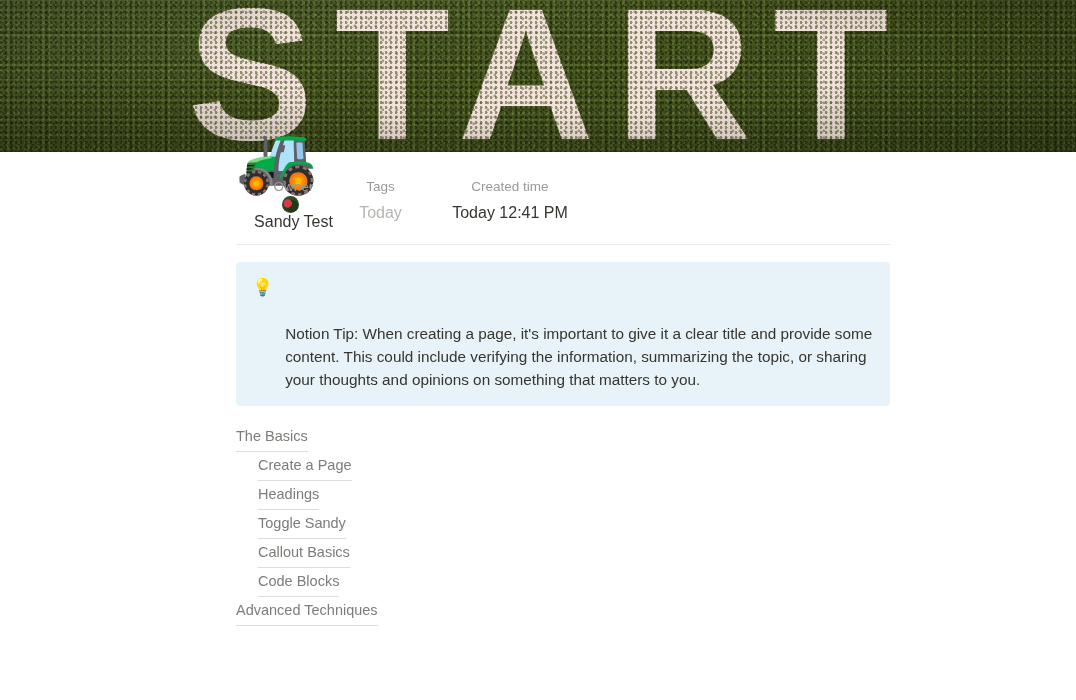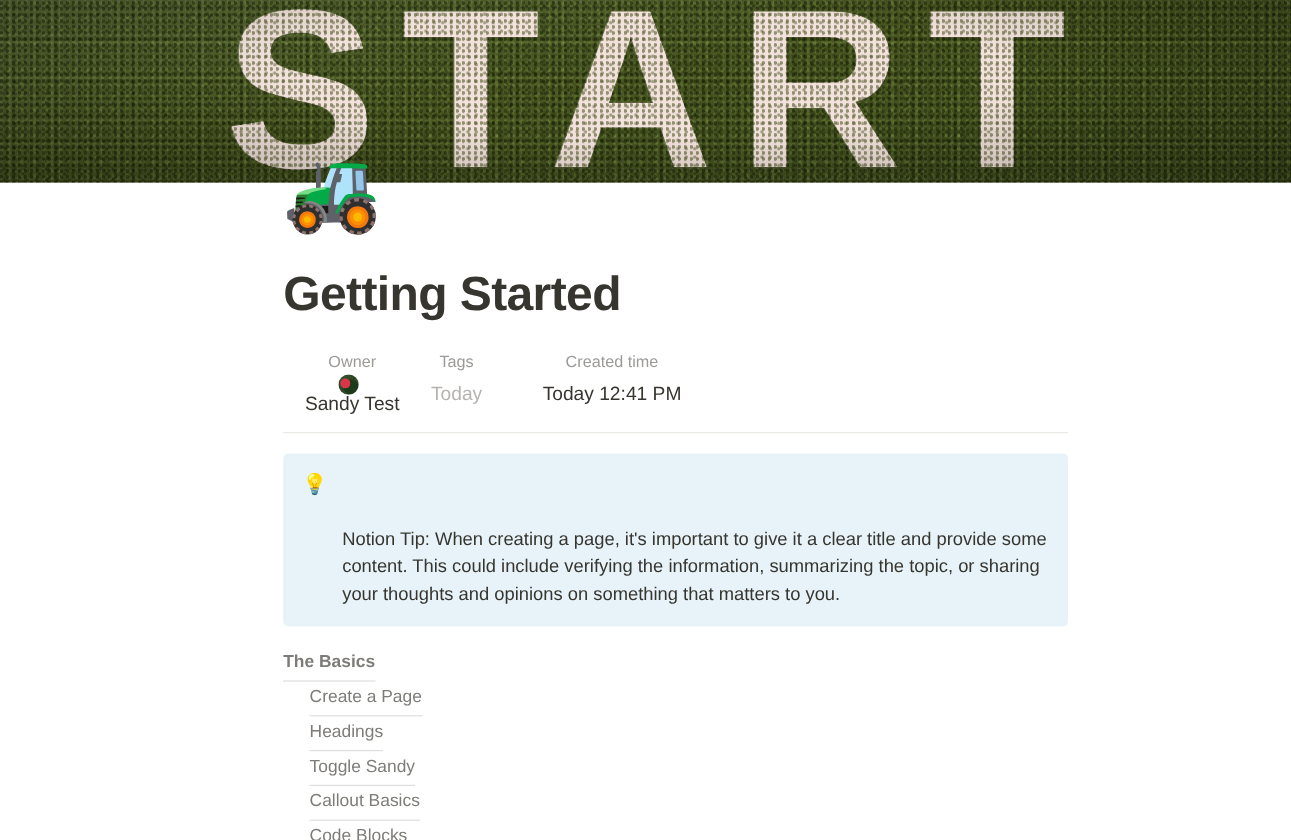--- a/index.html
+++ b/index.html
@@ -162,40 +162,39 @@
     line-height: 19px;
     color: #7d7c78;
     padding: 4px 0 5px 0;
     display: block;
     width: max-content;
     max-width: 654px;
     text-decoration: none;
     border-bottom: 1px solid #dededc;
     cursor: pointer;
   }
-  .toc-level-1 { margin-left: 0px; font-weight: bold; }
+  .toc-level-1 { margin-left: 0px; }
   .toc-level-2 { margin-left: 22px; }
 </style>
 </head>
 <body>
 
 <div id="page">
 
   <div class="cover">
     <div class="cover-grass"></div>
     <div class="cover-word">START</div>
     <div class="cover-vignette"></div>
   </div>
 
   <div class="page-icon">🚜</div>
 
   <div class="content">
     <div class="col">
 
-      <h1 class="page-title">Getting Started</h1>
 
       <div class="props">
         <div class="prop-row prop-labels">
           <div class="p-owner">
             <span class="prop-label">Owner</span>
           </div>
           <div class="p-tags">
             <span class="prop-label">Tags</span>
           </div>
           <div class="p-time">

